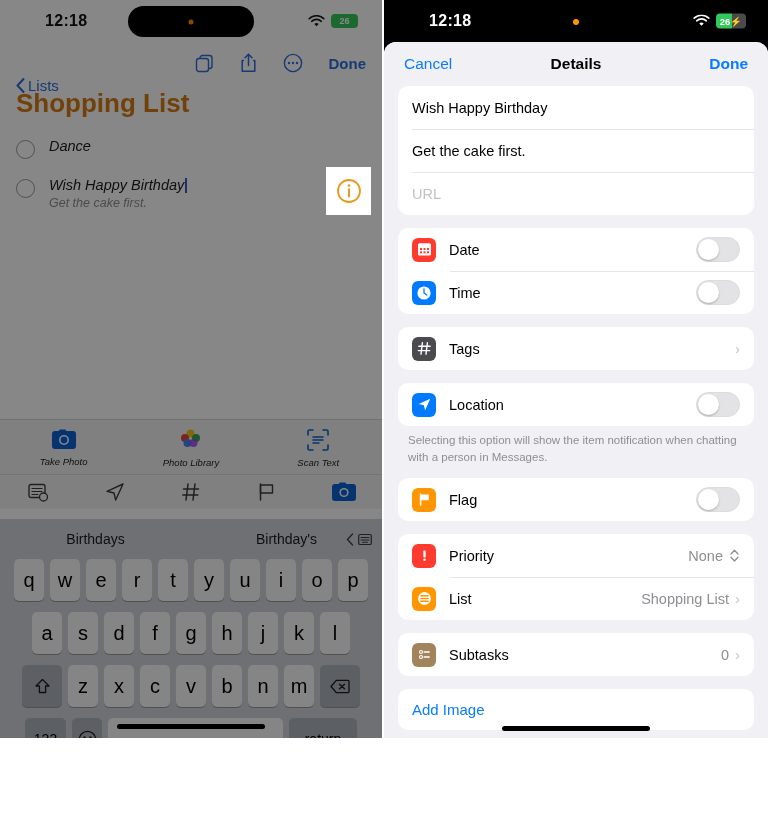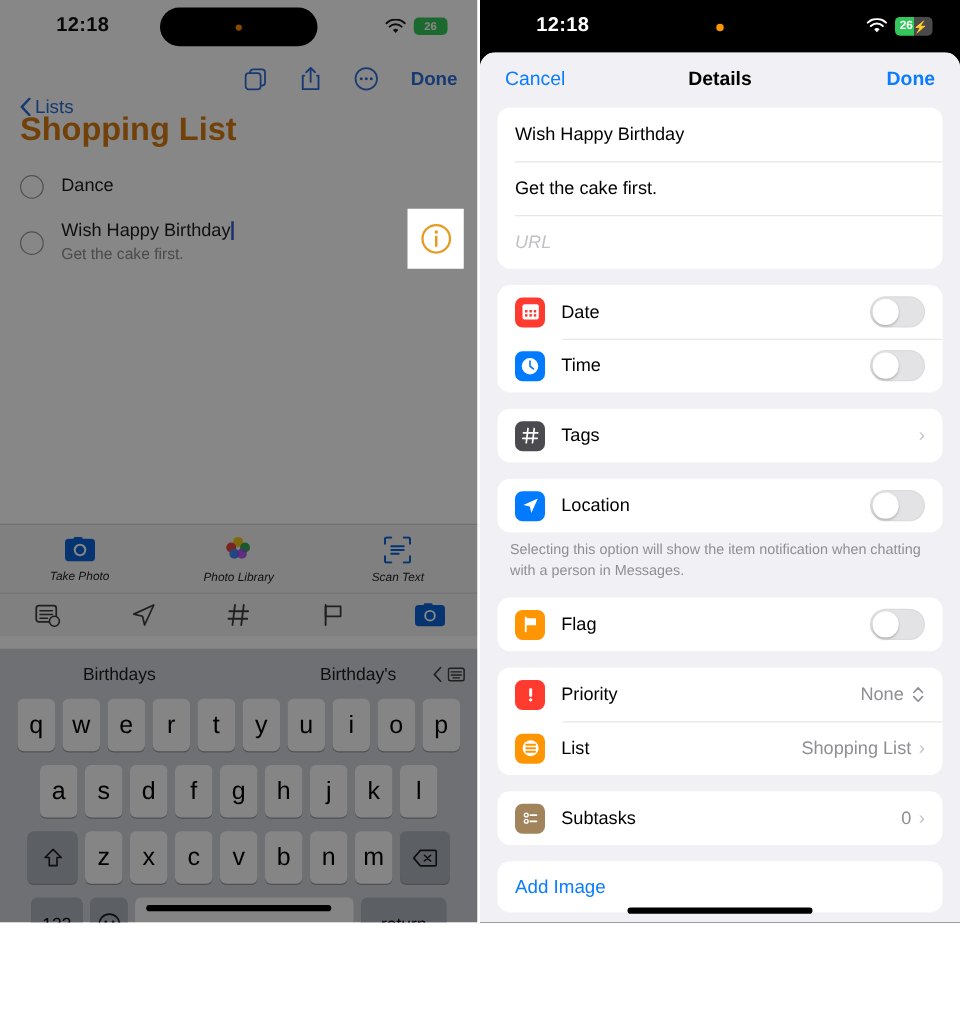--- a/index.html
+++ b/index.html
@@ -57,22 +57,23 @@
   .nav-actions {
     margin-left:auto; display:flex; align-items:center; gap:26px;
   }
   .nav-done { color:#2d6ed8; font-size:15px; font-weight:700; }
 
   .l-title {
     font-size:26px; font-weight:700; color:#d77b12;
     padding:4px 16px 10px;
   }
   .l-row {
-    display:flex; align-items:center; gap:14px;
+    display:flex; align-items:flex-start; gap:14px;
     padding:9px 16px;
+    font-style:italic;
   }
   .l-circle {
     width:19px; height:19px; border-radius:50%;
     border:1.6px solid #9a9a9a; flex:none; margin-top:2px;
   }
   .l-rowtext { flex:1; }
   .l-rowtitle { font-size:14.5px; color:#1c1c1e; }
   .l-caret {
     display:inline-block; width:1.5px; height:15px;
     background:#3b5bd0; vertical-align:-3px; margin-left:1px;
@@ -186,21 +187,21 @@
     display:flex; align-items:center;
     padding:0 14px; min-height:43px;
     position:relative;
   }
   .f-row + .f-row::before {
     content:""; position:absolute; left:14px; right:0; top:0;
     height:1px; background:#e6e6e8;
   }
   .f-row.icon-row + .f-row.icon-row::before { left:52px; }
   .f-text { font-size:14.5px; color:#000; }
-  .f-text.ph { color:#c2c2c6;font-style:italic; }
+  .f-text.ph { color:#c2c2c6; }
   .f-label { font-size:14.5px; color:#000; }
   .f-val { margin-left:auto; font-size:14.5px; color:#8e8e93; display:flex; align-items:center; gap:6px; }
 
   .sq {
     width:24px; height:24px; border-radius:6px; flex:none;
     margin-right:13px;
     display:flex; align-items:center; justify-content:center;
     color:#fff;
   }
   .sw {

